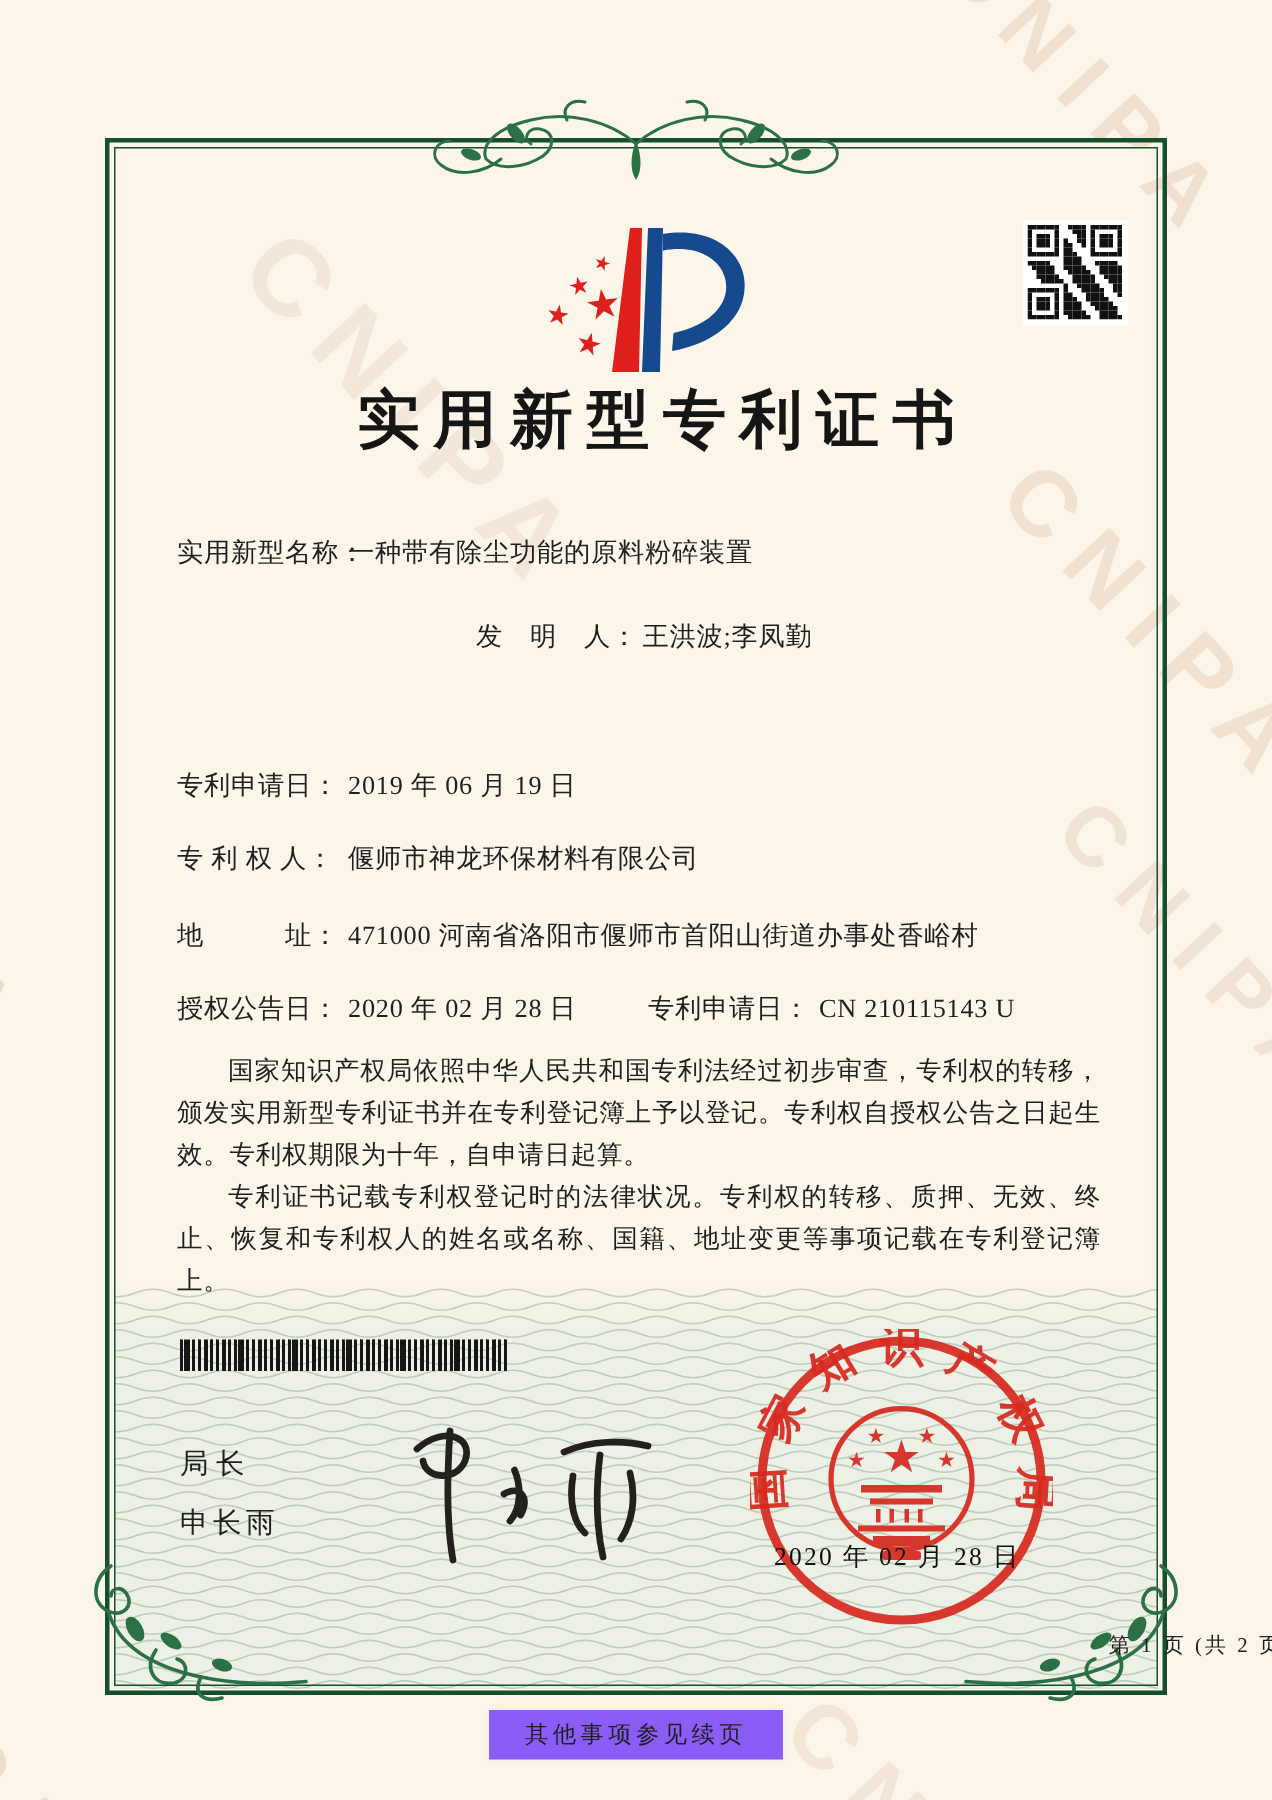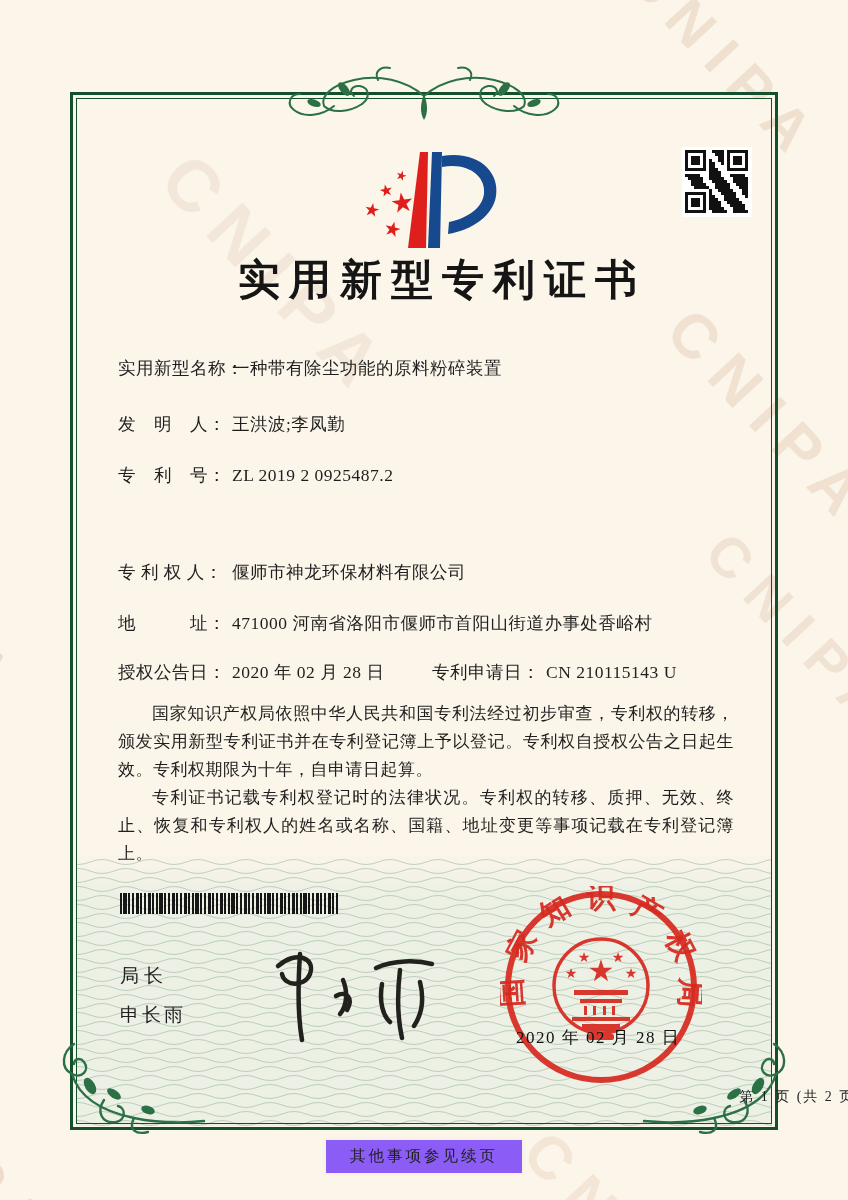--- a/index.html
+++ b/index.html
@@ -430,25 +430,25 @@
         <rect x="60" y="42" width="3" height="3" fill="#111"></rect>
         <rect x="60" y="45" width="3" height="3" fill="#111"></rect>
         <rect x="60" y="60" width="3" height="3" fill="#111"></rect>
       </svg></div>
 
   <div class="title">实用新型专利证书</div>
 
   <div class="row" style="top:356px;">
     <span class="lbl">实用新型名称：</span><span class="val">一种带有除尘功能的原料粉碎装置</span>
   </div>
-  <div class="row" style="top:412px;">
+  <div class="row" style="top:412px;text-align:center;">
     <span class="lbl">发　明　人：</span><span class="val">王洪波;李凤勤</span>
   </div>
-  <div class="row" style="top:463px;">
-    <span class="lbl">专　利　号：</span><span class="val">ZL 2019 2 0925487.2</span>
+  <div class="row" style="top:511px;">
+    <span class="lbl">专利申请日：</span><span class="val">2019 年 06 月 19 日</span>
   </div>
   <div class="row" style="top:560px;">
     <span class="lbl">专 利 权 人：</span><span class="val">偃师市神龙环保材料有限公司</span>
   </div>
   <div class="row" style="top:611px;">
     <span class="lbl">地　　　址：</span><span class="val">471000 河南省洛阳市偃师市首阳山街道办事处香峪村</span>
   </div>
   <div class="row" style="top:660px;">
     <span class="lbl">授权公告日：</span><span class="val-fixed">2020 年 02 月 28 日</span><span class="lbl">专利申请日：</span><span class="val">CN 210115143 U</span>
   </div>

